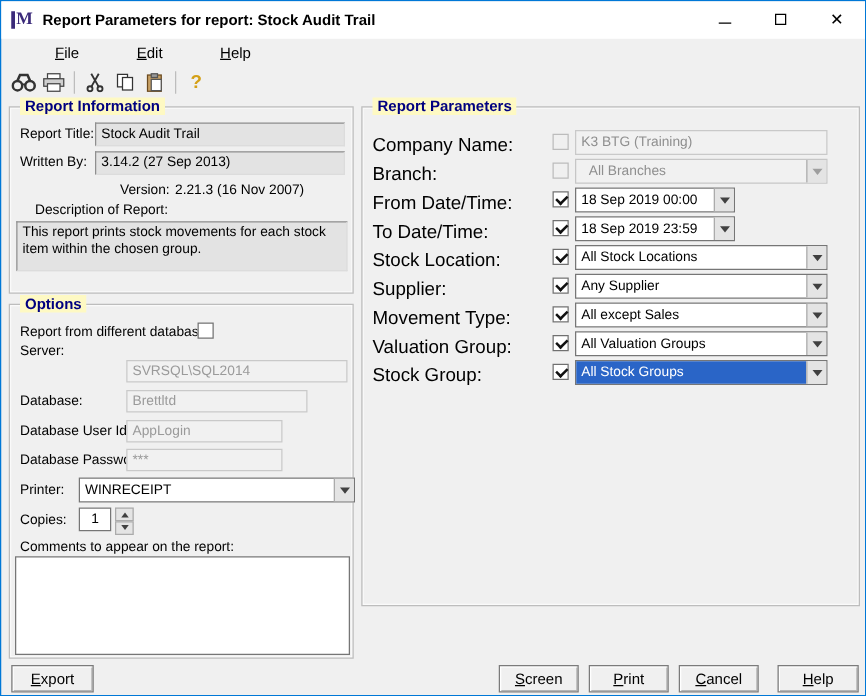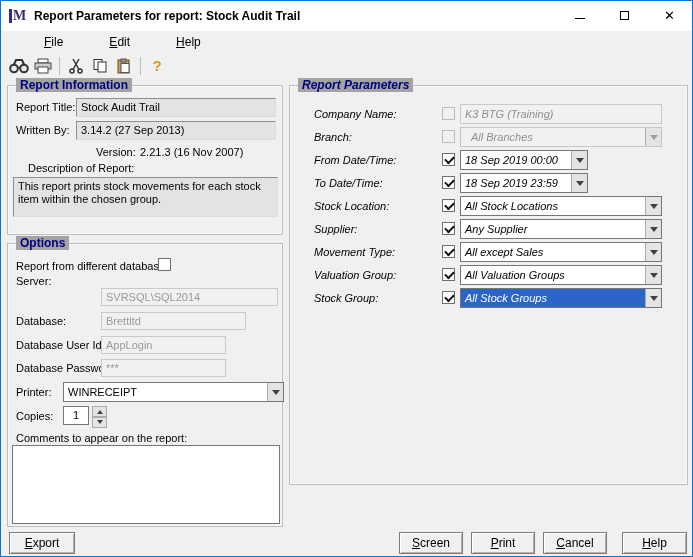--- a/index.html
+++ b/index.html
@@ -22,21 +22,21 @@
   .glyph-close { font-size:13px; color:#000; }
   
   .menubar { position:absolute; left:0; top:30px; width:100%; height:21px; display:flex; align-items:center; padding-left:4px; }
   .menu-item { font-size:12px; color:#000; padding:2px 7px;margin-left:32px; }
   .toolbar { position:absolute; left:0; top:51px; width:100%; height:27px; display:flex; align-items:center; padding-left:6px; }
   .tbtn { width:24px; height:22px; display:flex; align-items:center; justify-content:center; }
   .tsep { width:1px; height:18px; background:#bdbdbd; margin:0 4px; }
   .help-q { font-size:15px; font-weight:bold; color:#d4a017; }
   
   .groupbox { position:absolute; border:1px solid #bdbdbd; box-shadow: inset 0 0 0 1px #fafafa; }
-  .gb-title { position:absolute; top:-8px; left:8px; background:#a3a3a3; padding:0 4px; color:#000080; font-weight:bold; font-size:12px; line-height:14px; }
+  .gb-title { position:absolute; top:-8px; left:8px; background:#fef9c3; padding:0 4px; color:#000080; font-weight:bold; font-size:12px; line-height:14px; }
   .lbl { position:absolute; font-size:11px; color:#000; white-space:nowrap; }
   
   .field-ro { position:absolute; height:19px; background:#e3e3e3; border:1px solid; border-color:#8f8f8f #dcdcdc #dcdcdc #8f8f8f; font-size:11px; color:#000; padding:2px 4px 0; white-space:nowrap; overflow:hidden; }
   .desc-box { position:absolute; background:#e3e3e3; border:1px solid; border-color:#8f8f8f #dcdcdc #dcdcdc #8f8f8f; font-size:11px; color:#000; padding:2px 4px; line-height:13px; }
   
   .field-opt { position:absolute; height:18px; background:#f1f1f1; border:1px solid #c9c9c9; font-size:11px; color:#9a9a9a; padding:2px 4px 0; white-space:nowrap; overflow:hidden; }
   
   .cb { position:absolute; width:13px; height:13px; background:#fff; border:1px solid #707070; }
   .cb.dis { background:#f0f0f0; border-color:#bcbcbc; }
   .cb.checked::after { content:""; position:absolute; left:2px; top:2px; width:7px; height:4px; border-left:2px solid #111; border-bottom:2px solid #111; transform:rotate(-45deg); }
@@ -45,21 +45,21 @@
   .combo .ctext { flex:1; font-size:11px; padding:3px 3px 0 4px; white-space:nowrap; overflow:hidden; color:#000; }
   .combo .carrow { width:16px; background:#e4e4e4; border-left:1px solid #ababab; display:flex; align-items:center; justify-content:center; }
   .tri { width:0; height:0; border:4px solid transparent; border-top:5px solid #404040; margin-top:5px; }
   .combo.dis { background:#f1f1f1; border-color:#c6c6c6; }
   .combo.dis .ctext { color:#8f8f8f;margin-left:6px; }
   .combo.dis .tri { border-top-color:#9e9e9e; }
   .combo.sel .ctext { background:#2a65c7; color:#fff; }
   .field-dis { position:absolute; height:20px; background:#f1f1f1; border:1px solid #c9c9c9; font-size:11px; color:#8f8f8f; padding:3px 4px 0; white-space:nowrap; overflow:hidden; }
   
   .prow { position:absolute; left:0; right:0; height:21px; }
-  .prow .plbl { position:absolute; left:24px; top:4px; font-size:11px; color:#000;text-align:center; }
+  .prow .plbl { position:absolute; left:8px; top:4px; font-size:15px; color:#000;text-align:center; }
   .prow .cb { left:152px; top:3px; }
   .prow .ctrl { left:170px; top:0; }
   .wide { width:202px; }
   .narrow { width:128px; }
   
   .spinbox { position:absolute; width:26px; height:19px; background:#fff; border:1px solid #767676; font-size:11px; text-align:center; padding-top:2px; }
   .spin { position:absolute; width:15px; height:19px; display:flex; flex-direction:column; }
   .spin .sbtn { flex:1; background:#e4e4e4; border:1px solid #ababab; display:flex; align-items:center; justify-content:center; }
   .tri-up { width:0; height:0; border:3px solid transparent; border-bottom:4px solid #404040; margin-bottom:2px; }
   .tri-dn { width:0; height:0; border:3px solid transparent; border-top:4px solid #404040; margin-top:2px; }
@@ -186,21 +186,21 @@
         </span>
       <span class="sbtn">
           <span class="tri-dn"></span>
         </span>
     </div>
 
     <span class="lbl" style="left:8px; top:188px;">Comments to appear on the report:</span>
     <textarea class="comments" style="left: 4px; top: 201px; width: 268px; height: 79px;"></textarea>
   </div>
 
-  <div class="groupbox" style="left:288px; top:84px; width:399px; height:400px;font-style:italic;">
+  <div class="groupbox" style="left:288px; top:84px; width:399px; height:400px;">
     <span class="gb-title">Report Parameters</span>
 
     <div class="prow" style="top:18px;">
       <span class="plbl">Company Name:</span>
       <span class="cb dis"></span>
       <div class="field-dis ctrl wide" style="position:absolute;">K3 BTG (Training)</div>
     </div>
 
     <div class="prow" style="top:41px;">
       <span class="plbl">Branch:</span>

